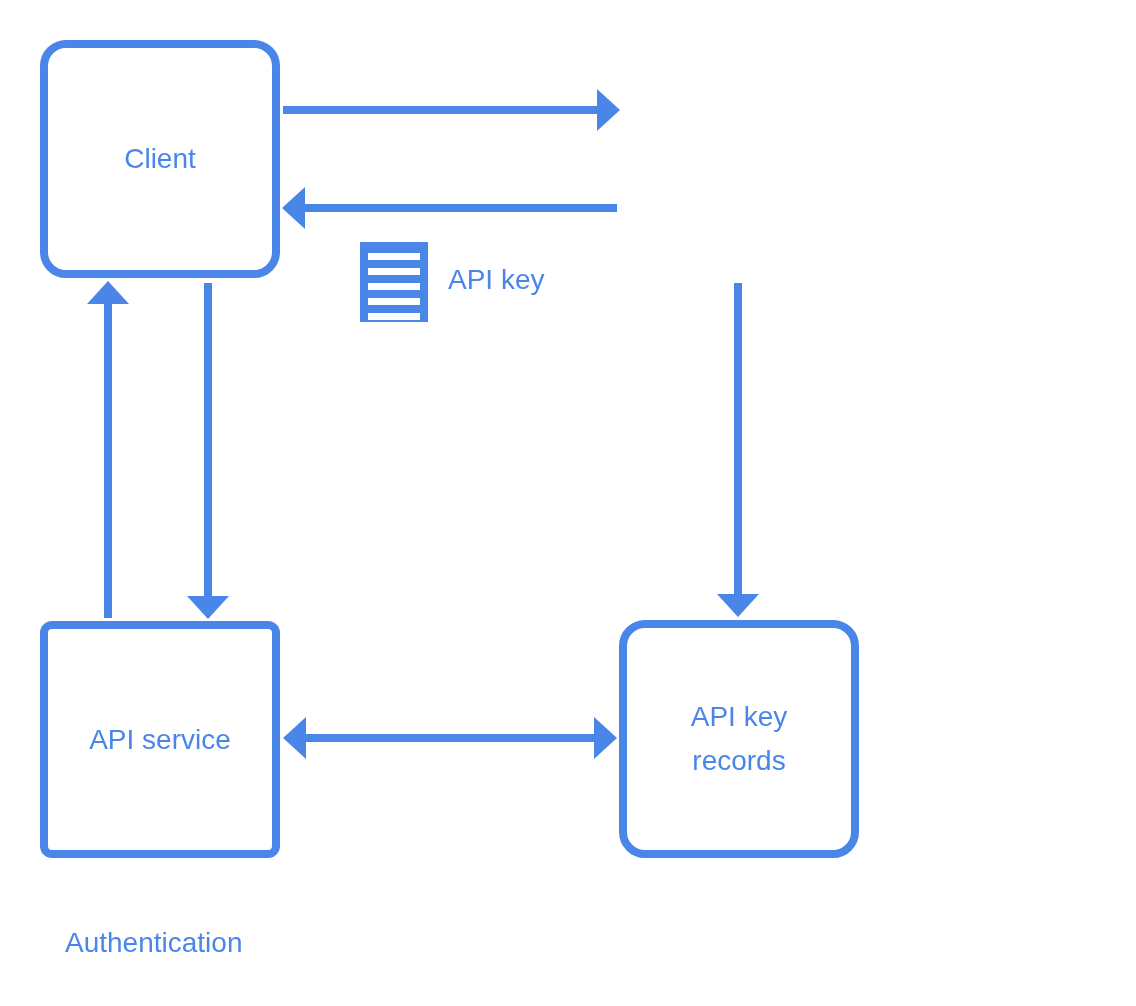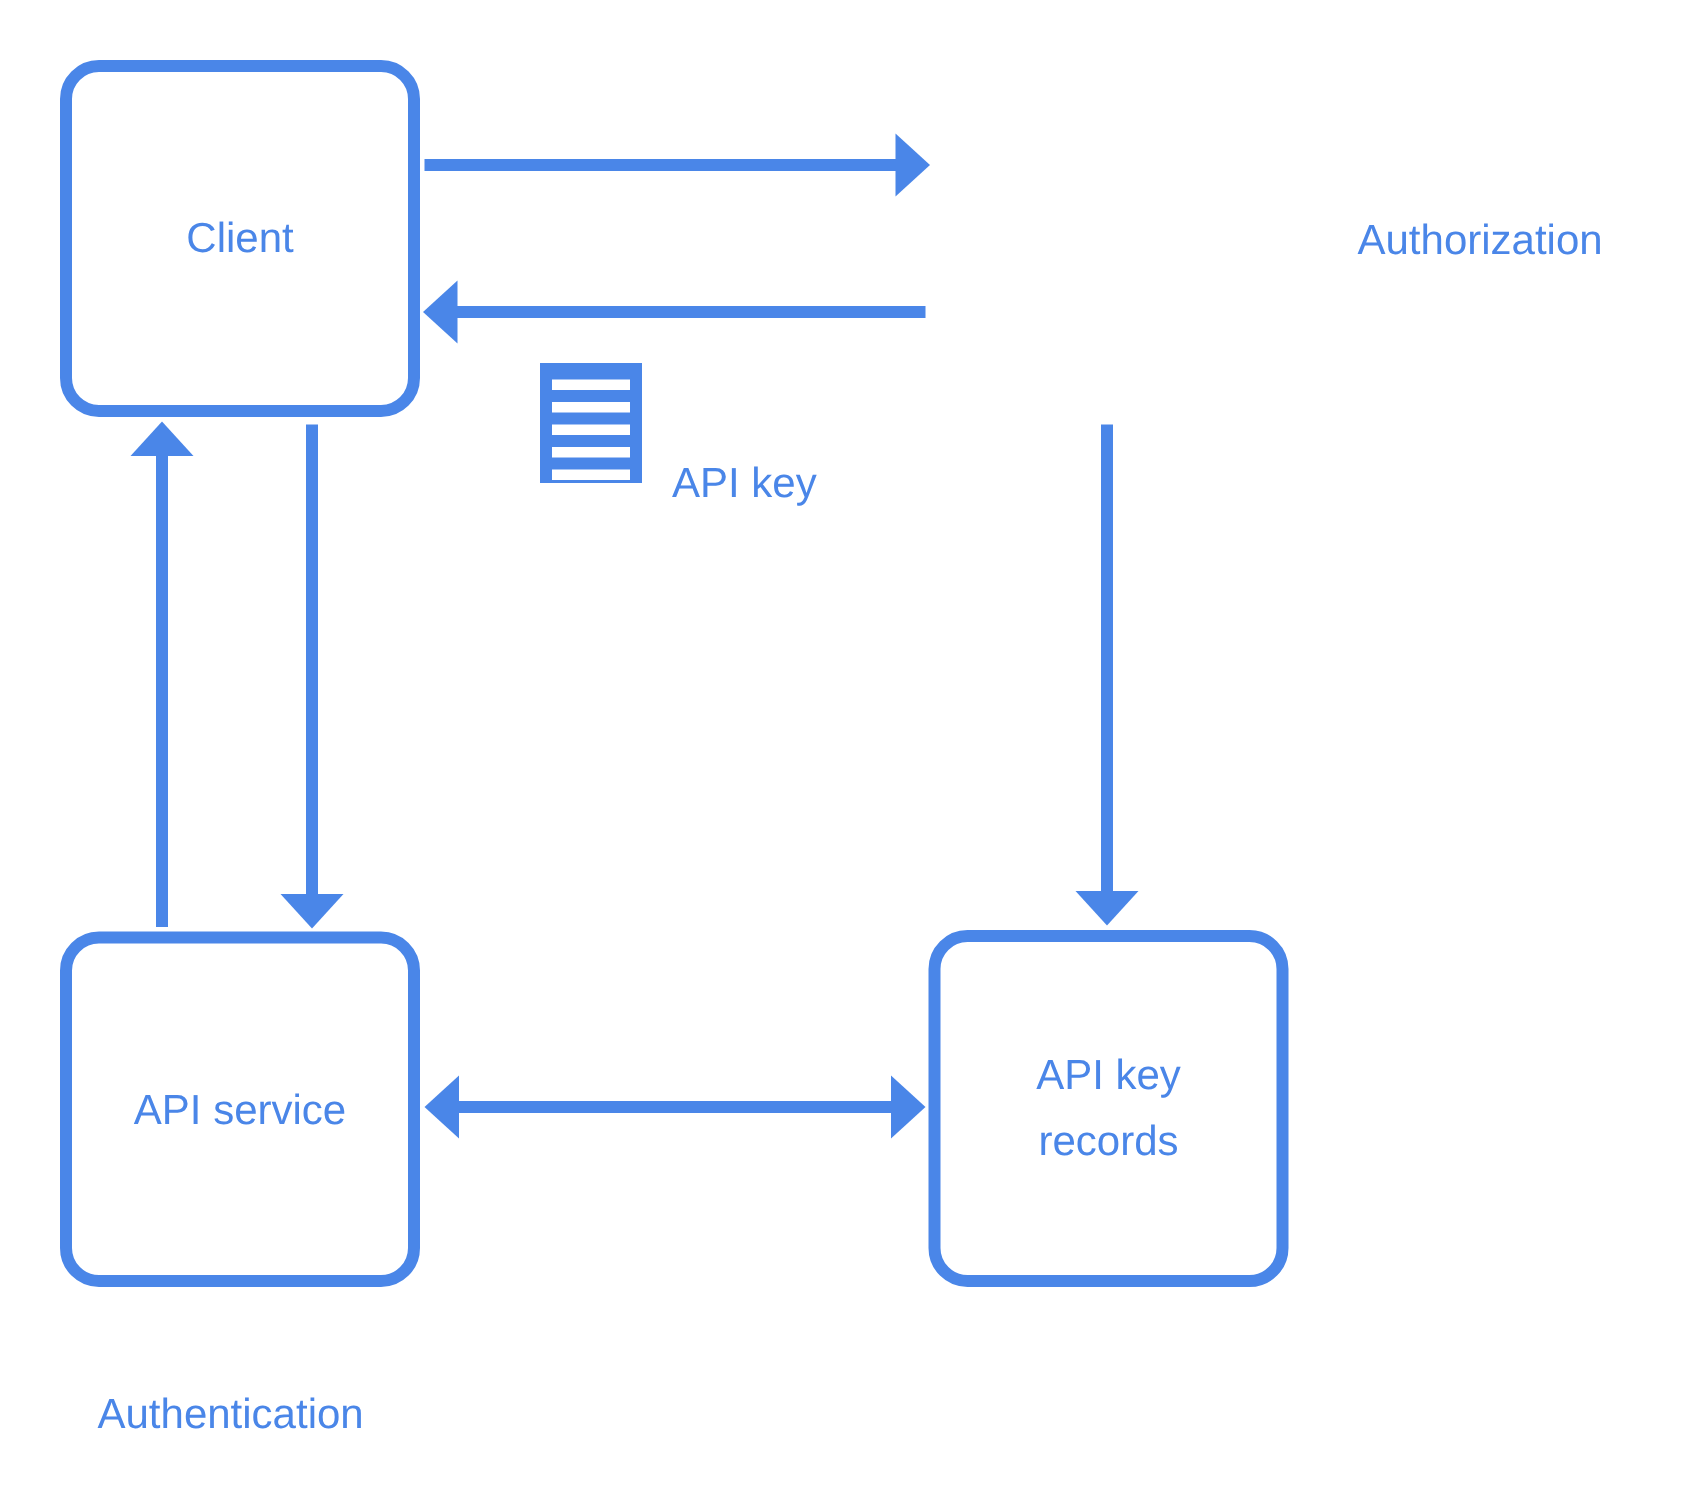--- a/index.html
+++ b/index.html
@@ -45,32 +45,32 @@
     justify-content: center;
     text-align: center;
   }
   .node-label {
     font-size: 28px;
     line-height: 44px;
     color: var(--accent);
   }
   .node-client        { left: 40px;  top: 40px;  }
   .node-auth-server   { left: 619px; top: 40px;  }
-  .node-api-service   { left: 40px;  top: 621px; height: 237px; }
+  .node-api-service   { left: 40px;  top: 621px; height: 237px; border-radius: 12px; }
   .node-api-records   { left: 619px; top: 620px; }
   .node-auth-server .node-label { max-width: 195px; }
   .node-api-records .node-label { max-width: 150px; }
   .annot {
     position: absolute;
     font-size: 28px;
     line-height: 32px;
     color: var(--accent);
     white-space: nowrap;
   }
-  .annot-api-key        { left: 448px; top: 264px; margin-top: 42px; }
+  .annot-api-key        { left: 448px; top: 264px; }
   .annot-request        { left: 248px; top: 418px; width: 160px;
                           line-height: 46px; white-space: normal; }
   .annot-authorization  { left: 905px; top: 144px; }
   .annot-authentication { left: 65px;  top: 927px; }
   .api-key-icon {
     position: absolute;
     left: 360px;
     top: 242px;
     width: 68px;
     height: 80px;
@@ -136,17 +136,16 @@
       <rect x="8" y="26" width="52" height="7" fill="#ffffff"></rect>
       <rect x="8" y="41" width="52" height="7" fill="#ffffff"></rect>
       <rect x="8" y="56" width="52" height="7" fill="#ffffff"></rect>
       <rect x="8" y="71" width="52" height="7" fill="#ffffff"></rect>
     </svg>
   </div>
 
   <div class="annot annot-api-key">API key</div>
 
 
-  <div class="annot annot-authorization">Authorization</div>
 
   <div class="annot annot-authentication">Authentication</div>
 
 </div>
 
 </body></html>

